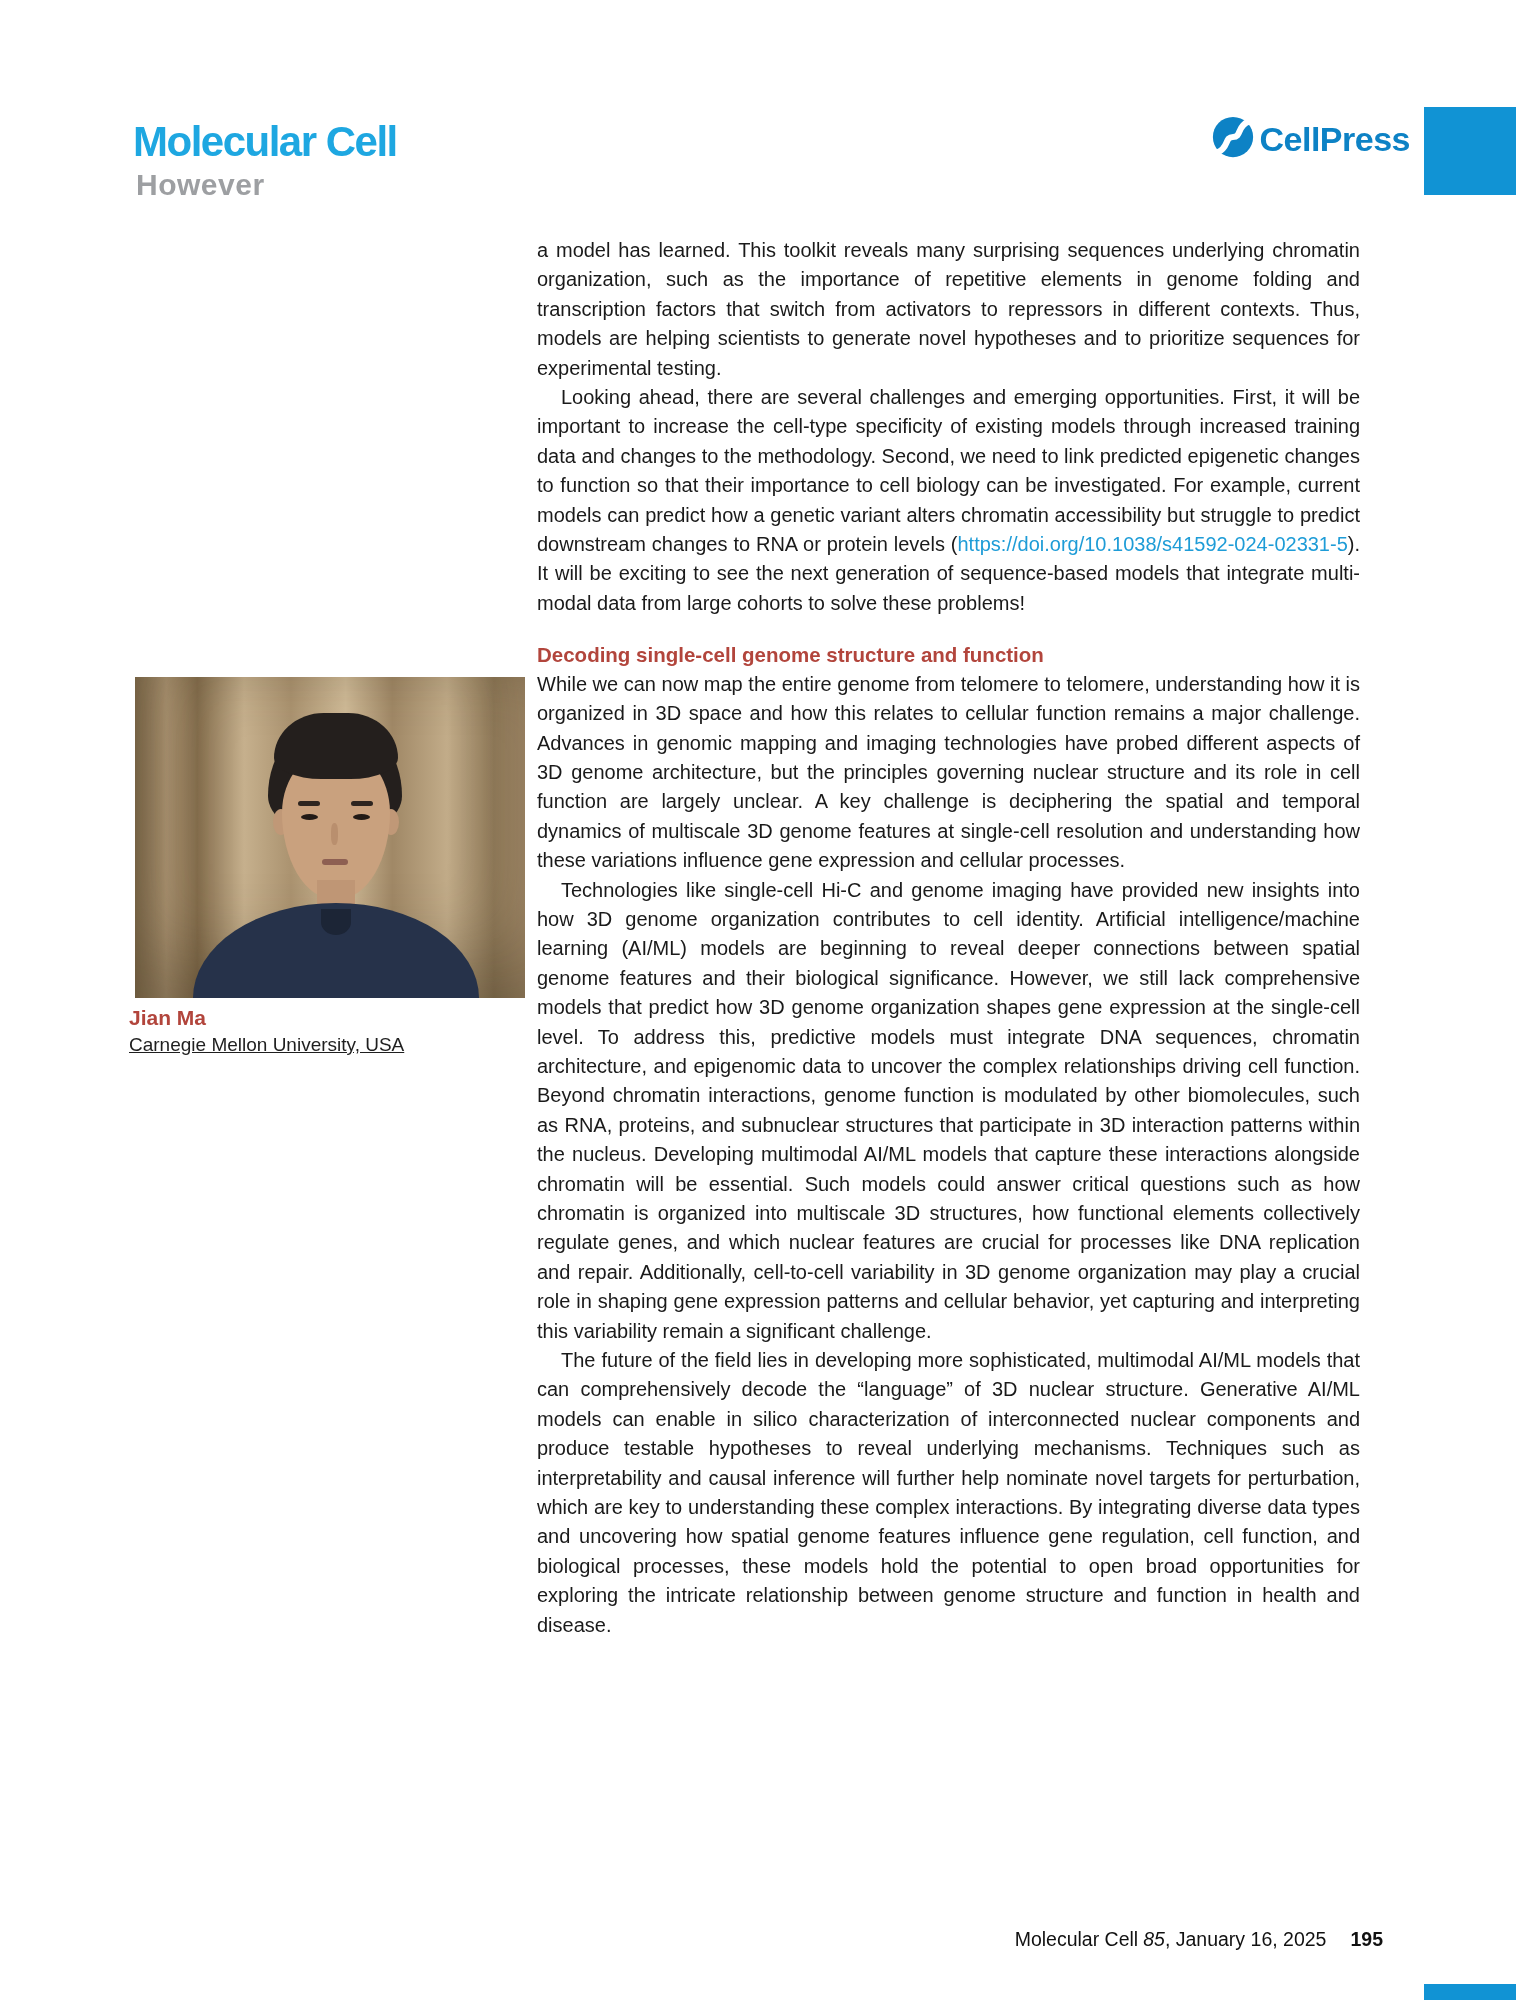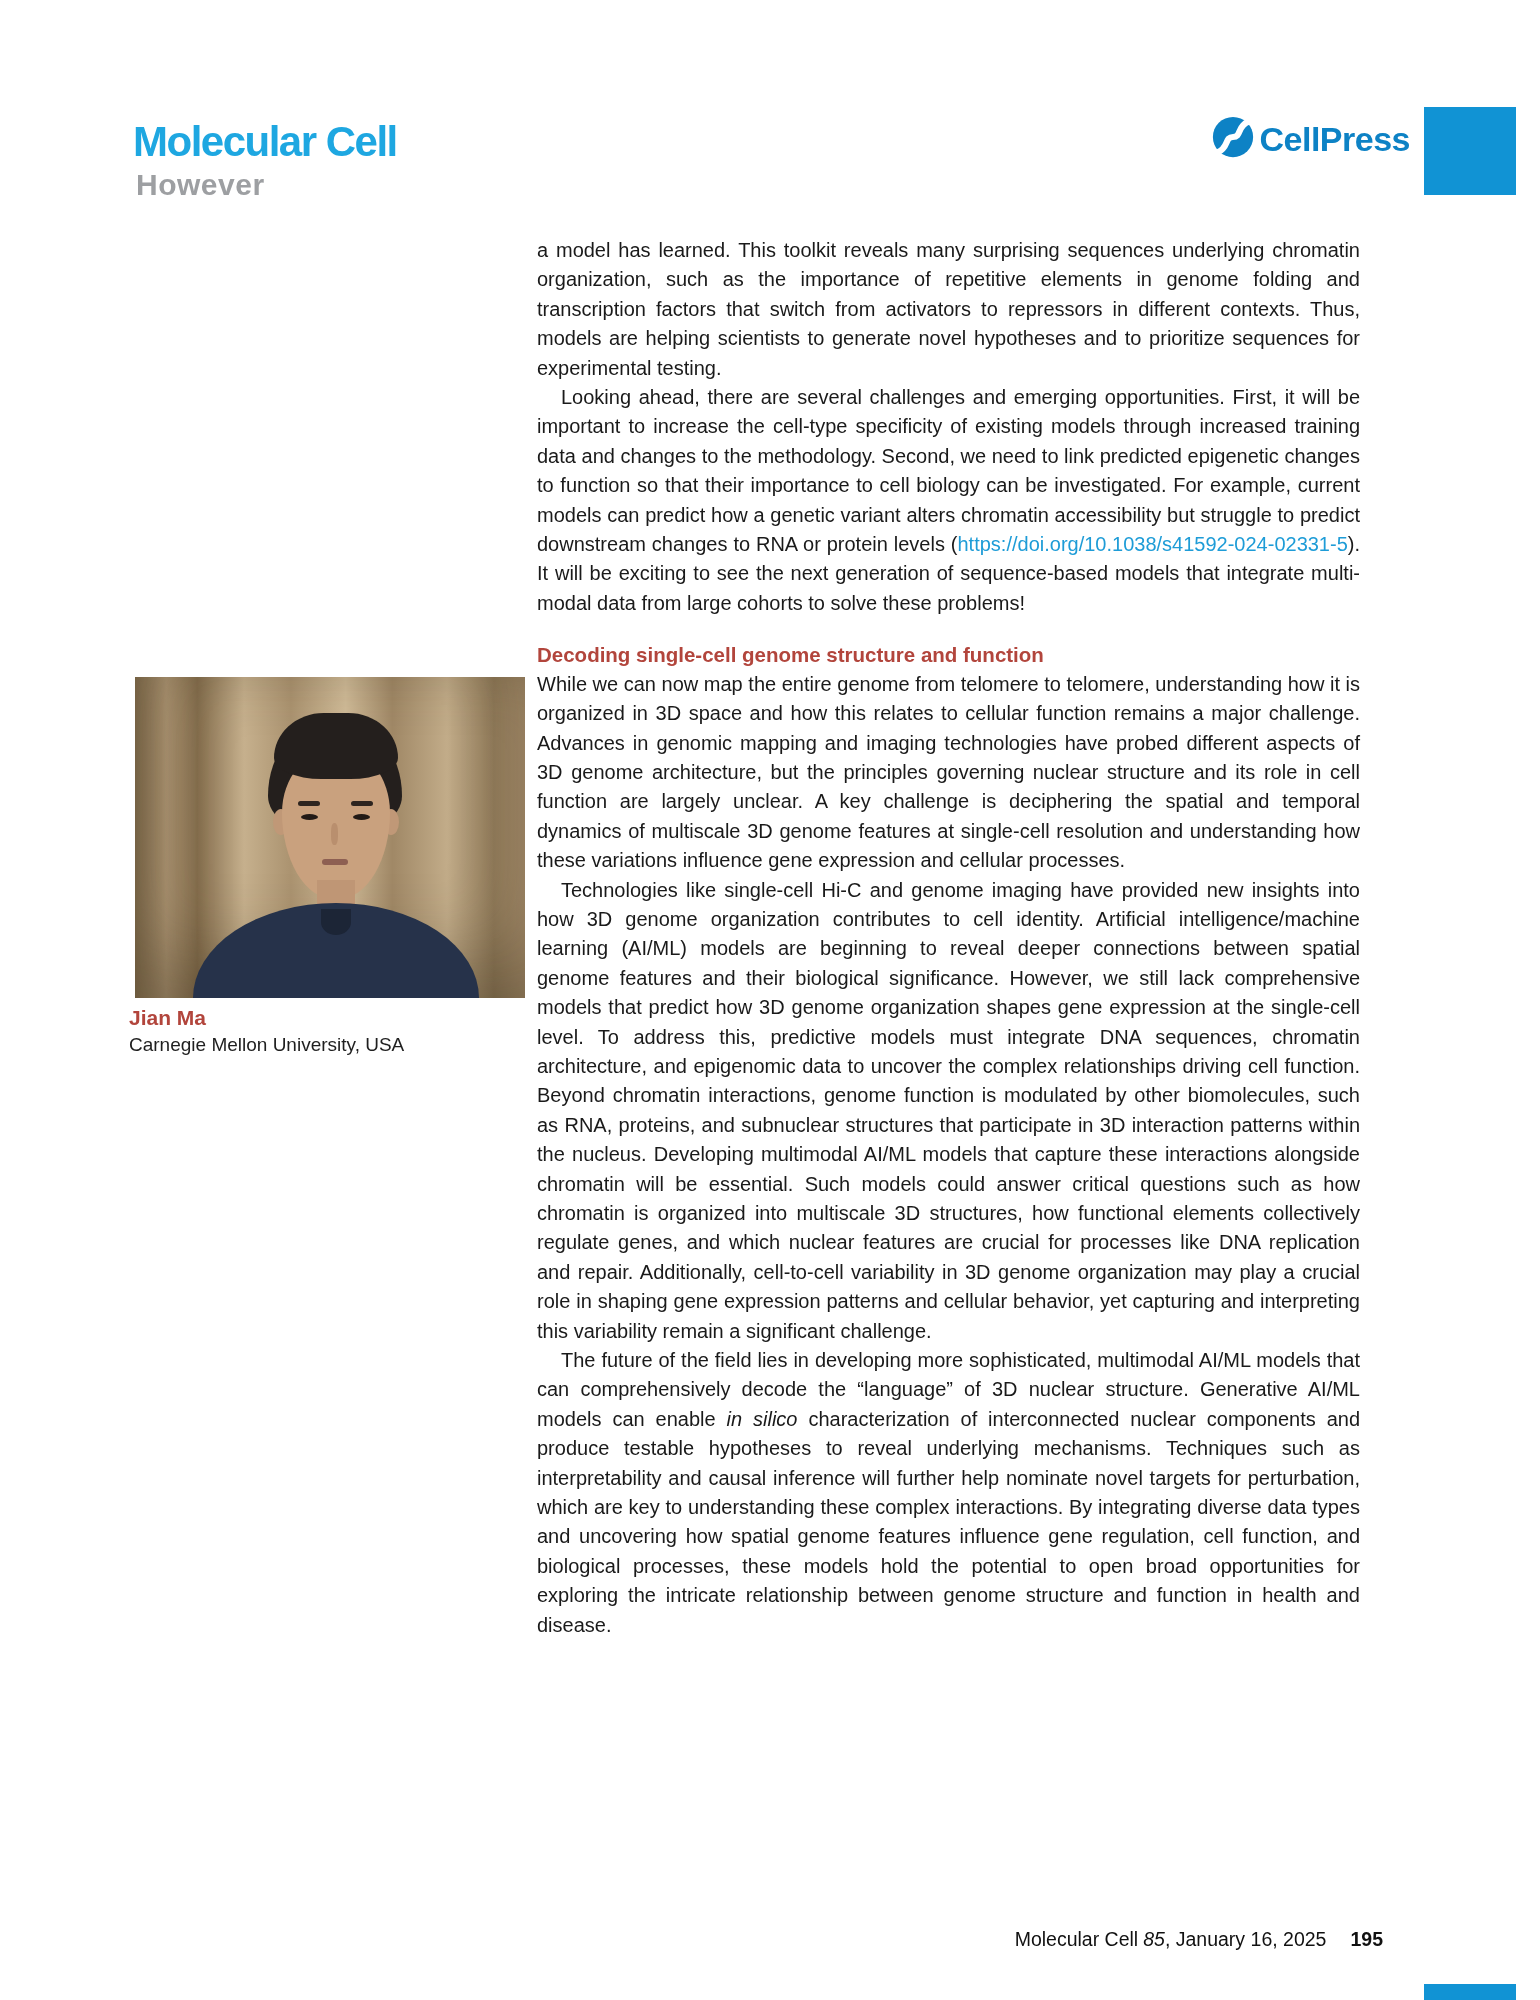--- a/index.html
+++ b/index.html
@@ -33,21 +33,21 @@
     position:absolute;left:537px;top:236px;width:823px;
     font-size:20px;line-height:29.4px;text-align:justify;color:#1a1a1a;
   }
   .body-col p{margin:0;}
   .body-col p.indent{text-indent:24px;}
   .sec-heading{
     margin:22px 0 0 0;
     font-size:20.5px;font-weight:bold;color:#b2453c;text-align:left;
   }
   .doi{color:#1e9cd7;text-decoration:none;cursor:pointer;}
-  .it{font-style:italic;}
+  .it{}
   
   .photo{
     position:absolute;left:135px;top:677px;width:390px;height:321px;overflow:hidden;
     background:linear-gradient(90deg,#8f7857 0%,#b69d7a 8%,#87704f 16%,#c6b08d 28%,
                #ab9370 40%,#d0bb98 54%,#a08866 66%,#c2ac89 80%,#917b5a 92%,#a78e6c 100%);
     box-shadow:inset 0 -50px 70px rgba(55,42,24,0.28), inset 40px 0 60px rgba(55,42,24,0.18);
   }
   .photo *{position:absolute;}
   .p-hair-back{left:133px;top:40px;width:134px;height:118px;background:#241f1d;
     border-radius:52% 52% 46% 46% / 70% 70% 35% 35%;}
@@ -64,21 +64,21 @@
   .p-nose{left:196px;top:146px;width:7px;height:22px;background:#b98f6e;border-radius:40%;}
   .p-mouth{left:187px;top:182px;width:26px;height:6px;background:#8d5f52;border-radius:4px;}
   .p-neck{left:182px;top:203px;width:38px;height:34px;background:#bf9675;}
   .p-shirt{left:58px;top:226px;width:286px;height:110px;background:#26324a;
     border-radius:55% 55% 0 0 / 95% 95% 0 0;}
   .p-collar{left:186px;top:232px;width:30px;height:26px;background:#1c2536;
     border-radius:0 0 50% 50%;}
   
   .caption{position:absolute;left:129px;top:1006px;}
   .cap-name{font-size:21px;font-weight:bold;color:#b2453c;}
-  .cap-affil{font-size:19px;color:#1f1f1f;margin-top:4px;}
+  .cap-affil{font-size:19px;color:#1f1f1f;margin-top:4px;text-decoration:underline;}
   
   .footer{
     position:absolute;right:180px;top:1928px;font-size:19.5px;color:#111;
     white-space:nowrap;
   }
   .footer .vol{font-style:italic;margin-left:5px;}
   .footer .pageno{font-weight:bold;margin-left:24px;}
 </style>
 </head>
 <body>

